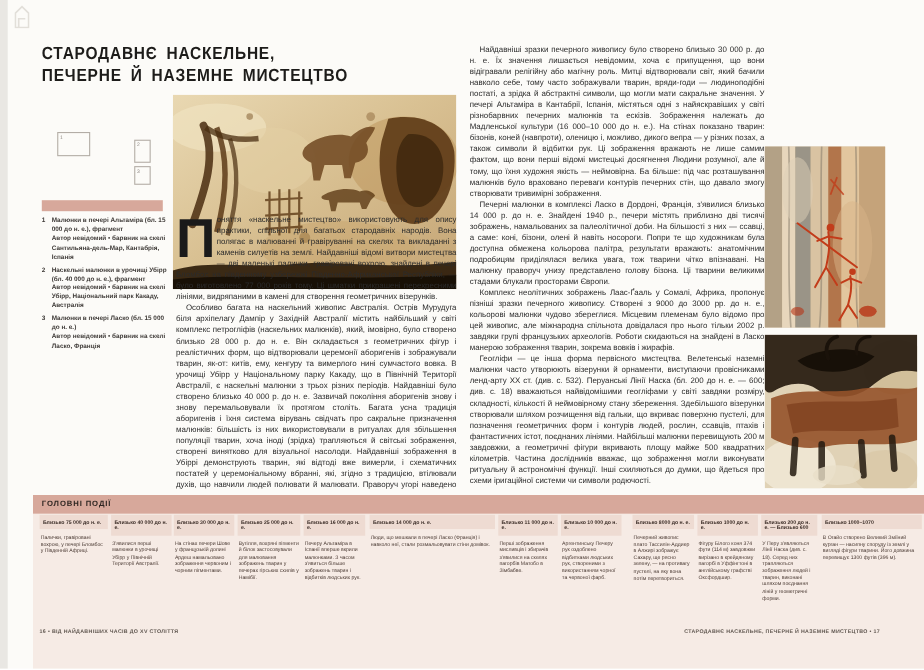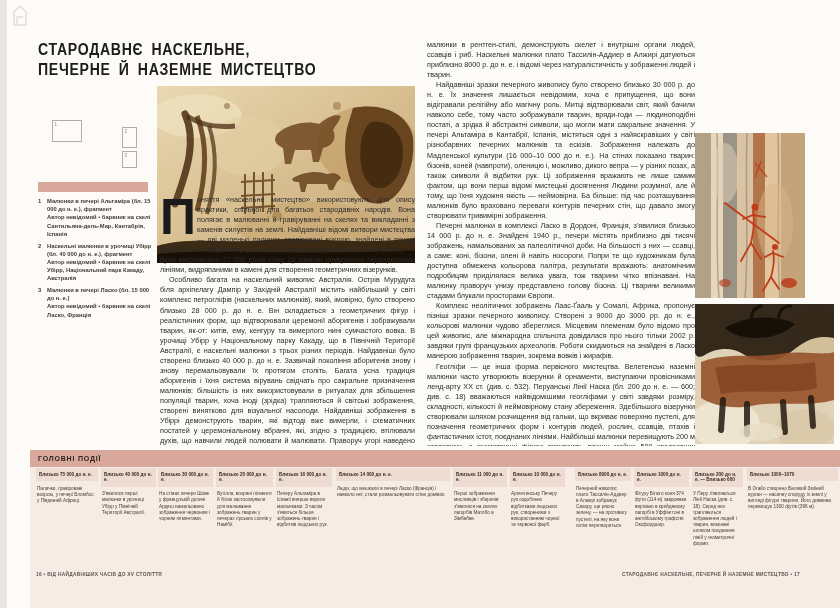--- a/index.html
+++ b/index.html
@@ -135,21 +135,20 @@
         </span>
       </div>
     </div>
 
   <div class="body-col col-left">
     <p><span class="dropcap">П</span><span>оняття «наскельне мистецтво» використовують для опису практики, спільної для багатьох стародавніх народів. Вона полягає в малюванні й гравіруванні на скелях та викладанні з каменів силуетів на землі. Найдавніші відомі витвори мистецтва — дві маленькі палички, гравіровані вохрою, знайдені в печері Бломбос на південному узбережжі Південно-Африканської Республіки, — було виготовлено 77 000 років тому. Ці шматки прикрашені перехресними лініями, видряпаними в камені для створення геометричних візерунків.</span></p>
     <p class="ind">Особливо багата на наскельний живопис Австралія. Острів Мурудуга біля архіпелагу Дампір у Західній Австралії містить найбільший у світі комплекс петрогліфів (наскельних малюнків), який, імовірно, було створено близько 28 000 р. до н. е. Він складається з геометричних фігур і реалістичних форм, що відтворювали церемонії аборигенів і зображували тварин, як-от: китів, ему, кенгуру та вимерлого нині сумчастого вовка. В урочищі Убірр у Національному парку Какаду, що в Північній Території Австралії, є наскельні малюнки з трьох різних періодів. Найдавніші було створено близько 40 000 р. до н. е. Зазвичай покоління аборигенів знову і знову перемальовували їх протягом століть. Багата усна традиція аборигенів і їхня система вірувань свідчать про сакральне призначення малюнків: більшість із них використовували в ритуалах для збільшення популяції тварин, хоча іноді (зрідка) трапляються й світські зображення, створені винятково для візуальної насолоди. Найдавніші зображення в Убіррі демонструють тварин, які відтоді вже вимерли, і схематичних постатей у церемоніальному вбранні, які, згідно з традицією, втілювали духів, що навчили людей полювати й малювати. Праворуч угорі наведено одне з найдавніших в Убіррі зображення. Це мисливець, що біжить. Активна поза свідчить про його приналежність до стилю, знаного як традиція «фігури в русі». Інші роботи, так звані</p>
   </div>
 
   <div class="body-col col-right">
-    <p>малюнки в рентген-стилі, демонструють скелет і внутрішні органи людей, ссавців і риб. Наскельні малюнки плато Тассилін-Аддиер в Алжирі датуються приблизно 8000 р. до н. е. і відомі через натуралістичність у зображенні людей і тварин.</p>
     <p class="ind">Найдавніші зразки печерного живопису було створено близько 30 000 р. до н. е. Їх значення лишається невідомим, хоча є припущення, що вони відігравали релігійну або магічну роль. Митці відтворювали світ, який бачили навколо себе, тому часто зображували тварин, вряди-годи — людиноподібні постаті, а зрідка й абстрактні символи, що могли мати сакральне значення. У печері Альтаміра в Кантабрії, Іспанія, містяться одні з найяскравіших у світі різнобарвних печерних малюнків та ескізів. Зображення належать до Мадленської культури (16 000–10 000 до н. е.). На стінах показано тварин: бізонів, коней (навпроти), оленицю і, можливо, дикого вепра — у різних позах, а також символи й відбитки рук. Ці зображення вражають не лише самим фактом, що вони перші відомі мистецькі досягнення Людини розумної, але й тому, що їхня художня якість — неймовірна. Ба більше: під час розташування малюнків було враховано переваги контурів печерних стін, що давало змогу створювати тривимірні зображення.</p>
     <p class="ind">Печерні малюнки в комплексі Ласко в Дордоні, Франція, з'явилися близько 14 000 р. до н. е. Знайдені 1940 р., печери містять приблизно дві тисячі зображень, намальованих за палеолітичної доби. На більшості з них — ссавці, а саме: коні, бізони, олені й навіть носороги. Попри те що художникам була доступна обмежена кольорова палітра, результати вражають: анатомічним подробицям приділялася велика увага, тож тварини чітко впізнавані. На малюнку праворуч унизу представлено голову бізона. Ці тварини великими стадами блукали просторами Європи.</p>
     <p class="ind">Комплекс неолітичних зображень Лаас-Ґааль у Сомалі, Африка, пропонує пізніші зразки печерного живопису. Створені з 9000 до 3000 рр. до н. е., кольорові малюнки чудово збереглися. Місцевим племенам було відомо про цей живопис, але міжнародна спільнота довідалася про нього тільки 2002 р. завдяки групі французьких археологів. Роботи скидаються на знайдені в Ласко манерою зображення тварин, зокрема вовків і жирафів.</p>
     <p class="ind"><span>Геогліфи — це інша форма первісного мистецтва. Велетенські наземні малюнки часто утворюють візерунки й орнаменти, виступаючи провісниками ленд-арту XX ст. (див. с. 532). Перуанські Лінії Наска (бл. 200 до н. е. — 600; див. с. 18) вважаються найвідомішими геогліфами у світі завдяки розміру, складності, кількості й неймовірному стану збереження. Здебільшого візерунки створювали шляхом розчищення від гальки, що вкриває поверхню пустелі, для позначення геометричних форм і контурів людей, рослин, ссавців, птахів і фантастичних істот, поєднаних лініями. Найбільші малюнки перевищують 200 м завдовжки, а геометричні фігури вкривають площу майже 500 квадратних кілометрів. Частина дослідників вважає, що зображення могли виконувати ритуальну й астрономічні функції. Інші схиляються до думки, що йдеться про схеми іригаційної системи чи символи родючості.</span> </p>
   </div>
 
   <figure class="fig fig2" style="margin:0;">
     <svg viewBox="0 0 110 165" preserveAspectRatio="none">
       <rect width="110" height="165" fill="#cfb793"></rect>
       <rect x="0" width="16" height="165" fill="#b3a186"></rect>

